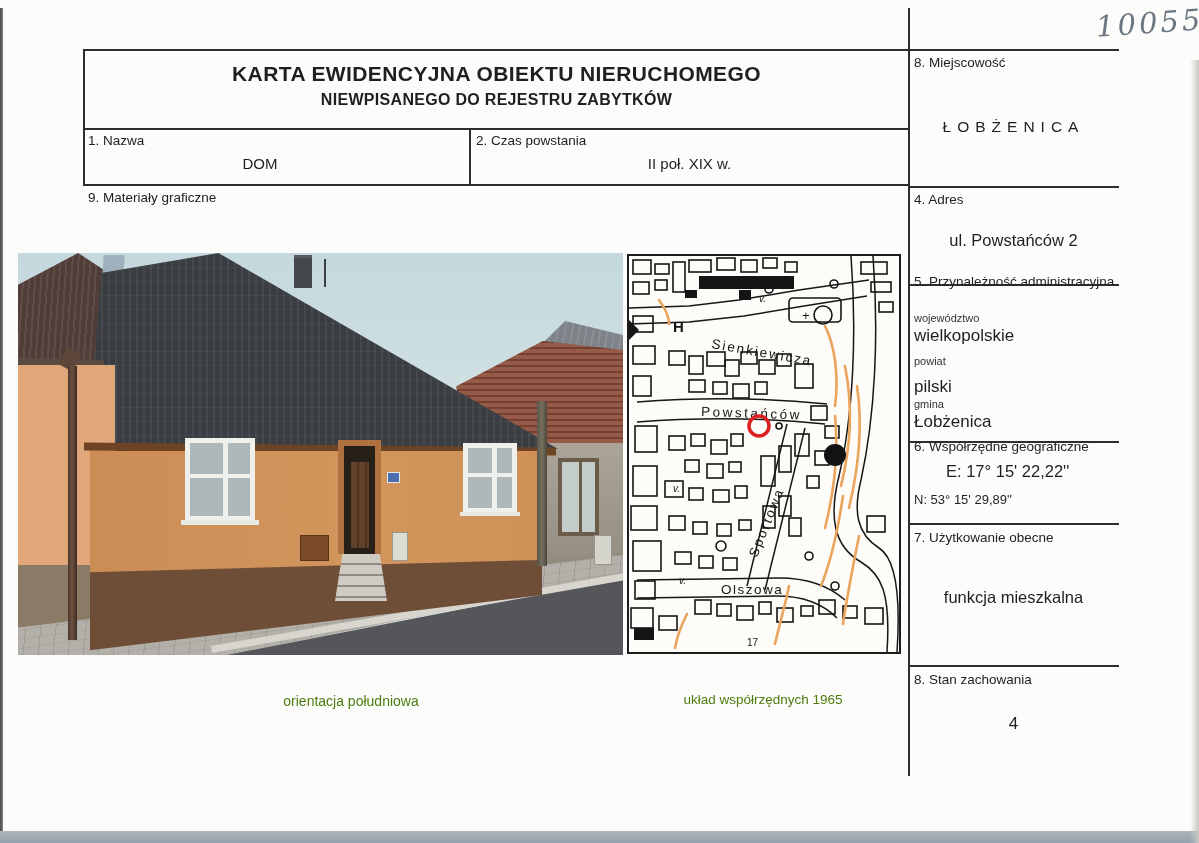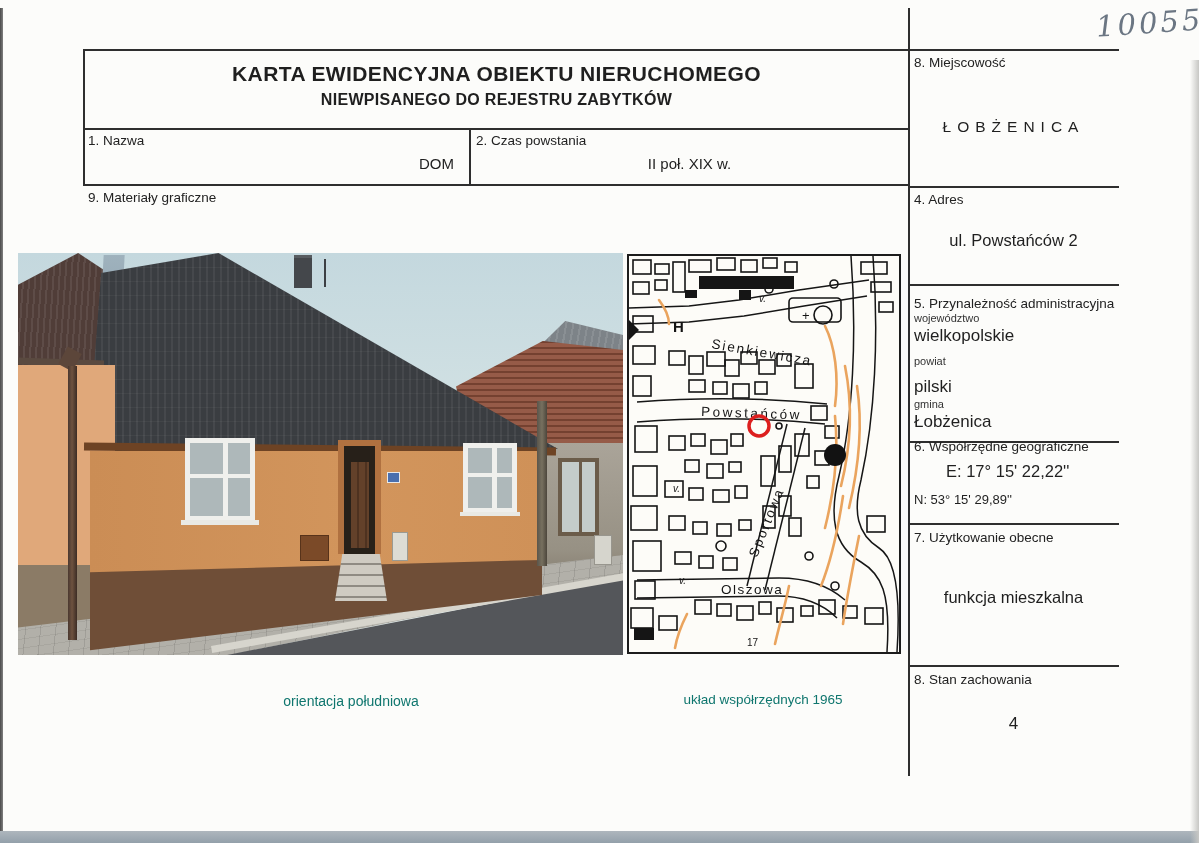--- a/index.html
+++ b/index.html
@@ -16,21 +16,21 @@
   
   .title1{left:83px;top:62px;width:827px;text-align:center;font-size:21px;font-weight:bold;letter-spacing:.4px;}
   .title2{left:83px;top:91px;width:827px;text-align:center;font-size:16px;font-weight:bold;letter-spacing:.3px;}
   .lab{font-size:13.5px;color:#222;}
   .val{font-size:15px;}
   .hand{left:1096px;top:6px;width:110px;font-family:"DejaVu Serif",serif;font-style:italic;
         font-size:29px;color:#6b7683;letter-spacing:3px;transform:rotate(-4deg);}
   .c-r{left:908px;width:211px;text-align:center;}
   .sub-lab{font-size:11px;color:#333;}
   .sub-val{font-size:17px;}
-  .caption{font-size:14px;color:#0f766e;text-align:center;line-height:19px;}
+  .caption{font-size:14px;color:#4d7c0f;text-align:center;line-height:19px;}
   
   .photo{left:18px;top:253px;width:605px;height:402px;overflow:hidden;background:#d3e2e4;}
   .photo .abs{position:absolute;}
   .sky{inset:0;background:linear-gradient(180deg,#c4d8de 0%,#d3e2e4 45%,#e4ecea 100%);}
   .far-roof{left:498px;top:68px;width:107px;height:78px;background:#7d8388;
             clip-path:polygon(0 62%,46% 0,100% 18%,100% 100%,0 100%);}
   .far-roof:after{content:"";position:absolute;inset:0;background:repeating-linear-gradient(100deg,rgba(255,255,255,.10) 0 2px,rgba(0,0,0,0) 2px 7px);}
   .right-roof{left:438px;top:88px;width:167px;height:114px;background:#8e4f3a;
               clip-path:polygon(0 40%,52% 0,100% 8%,100% 100%,10% 100%);}
   .right-roof:after{content:"";position:absolute;inset:0;background:repeating-linear-gradient(180deg,rgba(0,0,0,.18) 0 2px,rgba(255,255,255,.07) 2px 6px);}
@@ -109,33 +109,33 @@
   <div class="abs hl" style="left:908px;top:186px;width:211px;"></div>
   <div class="abs hl" style="left:908px;top:284px;width:211px;"></div>
   <div class="abs hl" style="left:908px;top:441px;width:211px;"></div>
   <div class="abs hl" style="left:908px;top:523px;width:211px;"></div>
   <div class="abs hl" style="left:908px;top:665px;width:211px;"></div>
 
   <div class="abs title2">NIEWPISANEGO DO REJESTRU ZABYTKÓW</div>
   <div class="abs title1">KARTA EWIDENCYJNA OBIEKTU NIERUCHOMEGO</div>
 
   <div class="abs lab" style="left:88px;top:133px;">1. Nazwa</div>
-  <div class="abs val" style="left:100px;top:155px;width:354px;text-align:right;">DOM</div>
+  <div class="abs val" style="left:83px;top:155px;width:354px;text-align:center;">DOM</div>
   <div class="abs lab" style="left:476px;top:133px;">2. Czas powstania</div>
   <div class="abs val" style="left:469px;top:155px;width:441px;text-align:center;">II poł. XIX w.</div>
 
   <div class="abs lab" style="left:88px;top:190px;">9. Materiały graficzne</div>
 
   <div class="abs lab" style="left:914px;top:55px;">8. Miejscowość</div>
   <div class="abs c-r" style="top:118px;font-size:15.5px;letter-spacing:6px;">ŁOBŻENICA</div>
 
   <div class="abs lab" style="left:914px;top:192px;">4. Adres</div>
   <div class="abs c-r" style="top:231px;font-size:16.5px;">ul. Powstańców 2</div>
 
-  <div class="abs lab" style="left:914px;top:296px;">5. Przynależność administracyjna</div>
+  <div class="abs lab" style="left:914px;top:274px;">5. Przynależność administracyjna</div>
   <div class="abs sub-lab" style="left:914px;top:312px;">województwo</div>
   <div class="abs sub-val" style="left:914px;top:326px;">wielkopolskie</div>
   <div class="abs sub-lab" style="left:914px;top:355px;">powiat</div>
   <div class="abs sub-val" style="left:914px;top:369px;margin-top:8px;">pilski</div>
   <div class="abs sub-lab" style="left:914px;top:398px;">gmina</div>
   <div class="abs sub-val" style="left:914px;top:412px;">Łobżenica</div>
 
   <div class="abs lab" style="left:914px;top:439px;">6. Współrzędne geograficzne</div>
   <div class="abs" style="left:946px;top:462px;font-size:16.5px;">E: 17° 15' 22,22''</div>
   <div class="abs" style="left:914px;top:492px;font-size:13px;">N: 53° 15' 29,89''</div>

